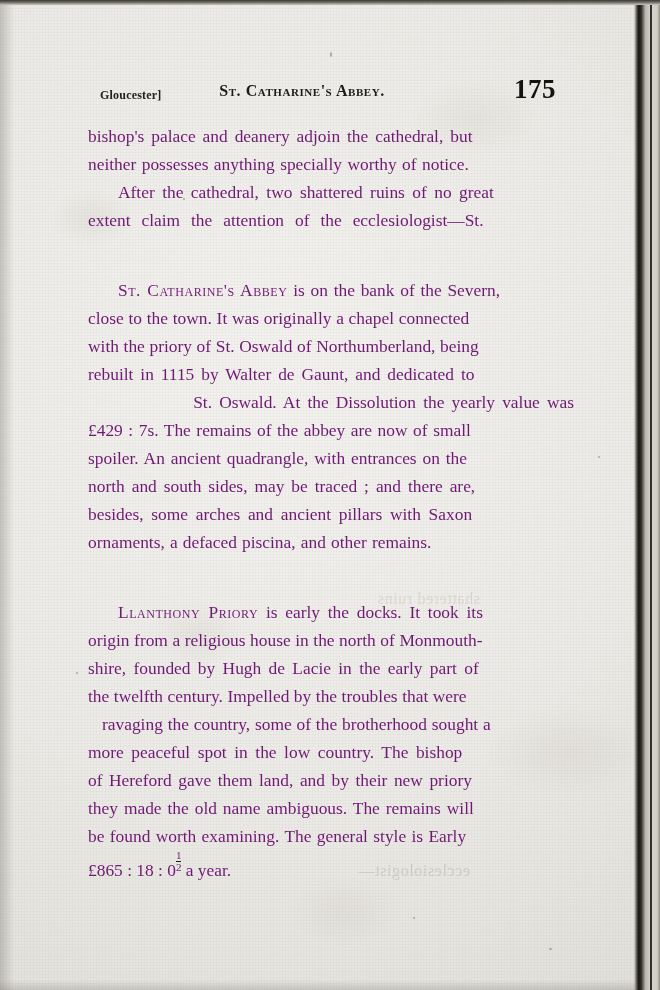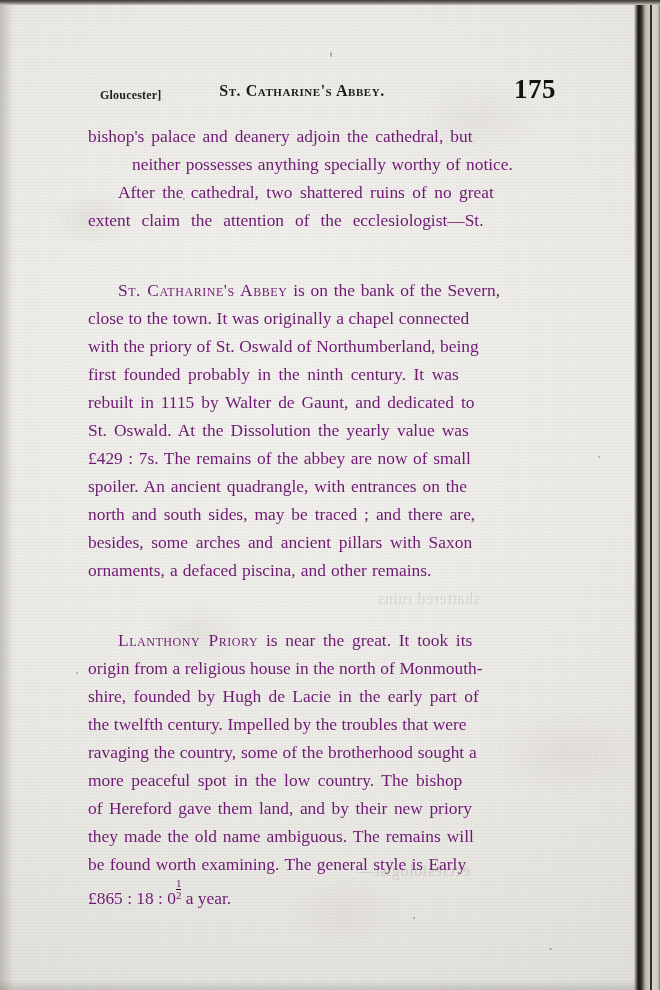--- a/index.html
+++ b/index.html
@@ -222,54 +222,53 @@
   <div class="running-head">
     <div class="rh-folio-tag">Gloucester]</div>
     <div class="rh-title sc">St. Catharine's Abbey.</div>
     <div class="rh-pageno">175</div>
   </div>
 
   <div class="textblock">
 
     <div>
       <div class="line" style="word-spacing:2.6px;">bishop's palace and deanery adjoin the cathedral, but</div>
-      <div class="line" style="word-spacing:1.1px;margin-left:44px;">neither possesses anything specially worthy of notice.</div>
+      <div class="line" style="word-spacing:1.1px;">neither possesses anything specially worthy of notice.</div>
     </div>
 
     <div>
       <div class="line indent" style="word-spacing:3.1px;">After the cathedral, two shattered ruins of no great</div>
       <div class="line" style="word-spacing:6.6px;">extent claim the attention of the ecclesiologist—St.</div>
     </div>
 
     <div class="blank"></div>
     <div class="half-blank"></div>
 
     <div>
       <div class="line indent" style="word-spacing:1.4px;"><span class="sc">St. Catharine's Abbey</span><span> is on the bank of the Severn,</span></div>
       <div class="line" style="word-spacing:0.4px;">close to the town.   It was originally a chapel connected</div>
       <div class="line" style="word-spacing:0.3px;">with the priory of St. Oswald of Northumberland, being</div>
-      <div class="line" style="word-spacing:3.2px;">first founded probably in the ninth century.   It was</div>
       <div class="line" style="word-spacing:2.6px;">rebuilt in 1115 by Walter de Gaunt, and dedicated to</div>
-      <div class="line" style="word-spacing:2.8px;">St. Oswald.   At the Dissolution the yearly value was</div>
+      <div class="line" style="word-spacing:2.8px;text-align:right;">St. Oswald.   At the Dissolution the yearly value was</div>
       <div class="line" style="word-spacing:1.2px;">£429 : 7s.   The remains of the abbey are now of small</div>
       <div class="line" style="word-spacing:1.5px;">spoiler.   An ancient quadrangle, with entrances on the</div>
       <div class="line" style="word-spacing:2.6px;">north and south sides, may be traced ; and there are,</div>
       <div class="line" style="word-spacing:3.4px;">besides, some arches and ancient pillars with Saxon</div>
       <div class="line" style="word-spacing:0.8px;">ornaments, a defaced piscina, and other remains.</div>
     </div>
 
     <div class="blank"></div>
     <div class="half-blank"></div>
 
     <div>
-      <div class="line indent" style="word-spacing:3.4px;"><span class="sc">Llanthony Priory</span><span> is near the great.   It took its</span></div>
+      <div class="line indent" style="word-spacing:3.4px;"><span class="sc">Llanthony Priory</span><span> is early the docks.   It took its</span></div>
       <div class="line" style="word-spacing:0.2px;">origin from a religious house in the north of Monmouth-</div>
       <div class="line" style="word-spacing:3.0px;">shire, founded by Hugh de Lacie in the early part of</div>
       <div class="line" style="word-spacing:0.2px;">the twelfth century.   Impelled by the troubles that were</div>
-      <div class="line" style="word-spacing:0.5px;">ravaging the country, some of the brotherhood sought a</div>
+      <div class="line" style="word-spacing:0.5px;margin-left:14px;">ravaging the country, some of the brotherhood sought a</div>
       <div class="line" style="word-spacing:3.2px;">more peaceful spot in the low country.   The bishop</div>
       <div class="line" style="word-spacing:2.2px;">of Hereford gave them land, and by their new priory</div>
       <div class="line" style="word-spacing:1.6px;">they made the old name ambiguous.   The remains will</div>
       <div class="line" style="word-spacing:1.0px;">be found worth examining.   The general style is Early</div>
       <div class="line" style="word-spacing:0px;"><span>£865 : 18 : 0</span><span class="frac"><sup>1</sup><sub>2</sub></span><span> a year.</span></div>
     </div>
 
   </div>
 
   <div class="speck" style="left:330px;top:52px;width:2px;height:5px;"></div>

